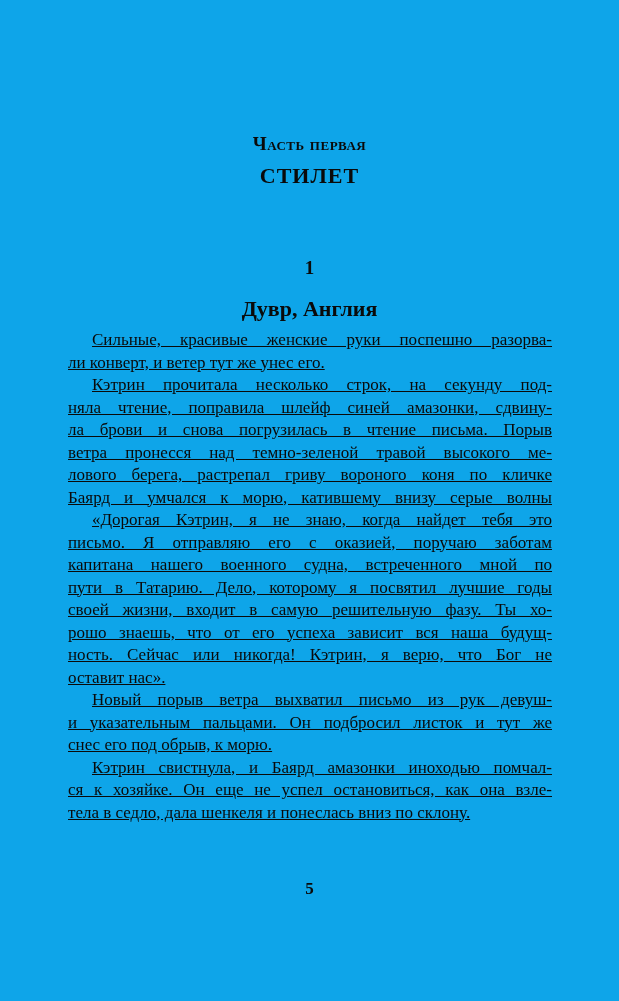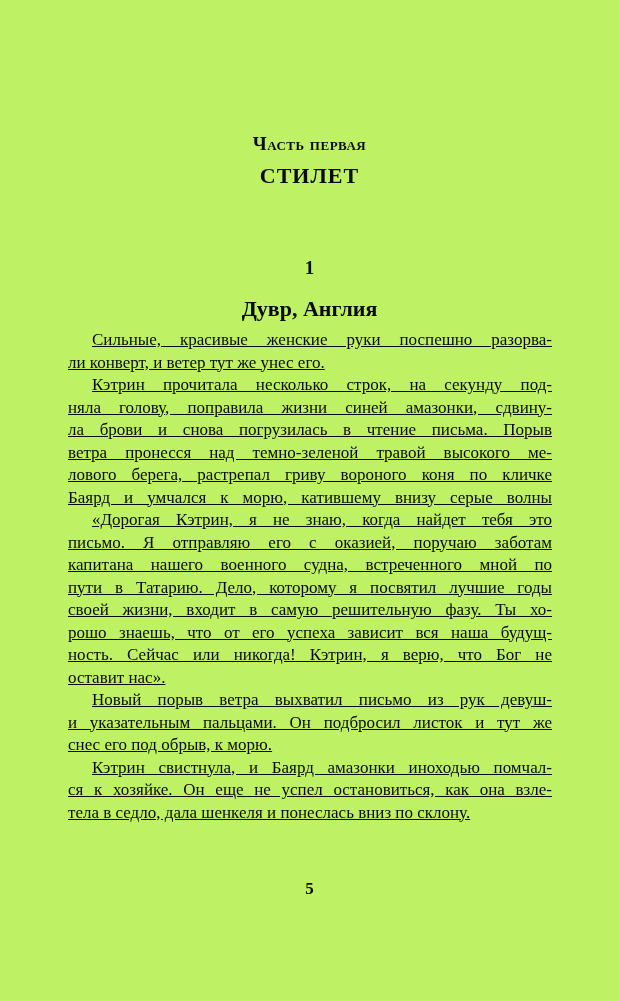--- a/index.html
+++ b/index.html
@@ -9,21 +9,21 @@
     background: #ffffff;
   }
   body {
     font-family: "Liberation Serif", serif;
     color: #0a0a0a;
   }
   .page {
     position: relative;
     width: 619px;
     height: 1001px;
-    background: #bef264;
+    background: #0ea5e9;
     overflow: hidden;
   }
   .part-heading {
     position: absolute;
     top: 133px;
     left: 0;
     width: 100%;
     text-align: center;
   }
   .part-label {
@@ -99,21 +99,21 @@
     <div class="chapter-location">Дувр, Англия</div>
   </div>
 
   <div class="text-block" id="text-block">
       <div class="paragraph">
         <div class="line first">Сильные, красивые женские руки поспешно разорва-</div>
         <div class="line last">ли конверт, и ветер тут же унес его.</div>
       </div>
       <div class="paragraph">
         <div class="line first">Кэтрин прочитала несколько строк, на секунду под-</div>
-        <div class="line">няла голову, поправила жизни синей амазонки, сдвину-</div>
+        <div class="line">няла чтение, поправила шлейф синей амазонки, сдвину-</div>
         <div class="line">ла брови и снова погрузилась в чтение письма. Порыв</div>
         <div class="line">ветра пронесся над темно-зеленой травой высокого ме-</div>
         <div class="line">лового берега, растрепал гриву вороного коня по кличке</div>
         <div class="line">Баярд и умчался к морю, катившему внизу серые волны</div>
       </div>
       <div class="paragraph">
         <div class="line first">«Дорогая Кэтрин, я не знаю, когда найдет тебя это</div>
         <div class="line">письмо. Я отправляю его с оказией, поручаю заботам</div>
         <div class="line">капитана нашего военного судна, встреченного мной по</div>
         <div class="line">пути в Татарию. Дело, которому я посвятил лучшие годы</div>

